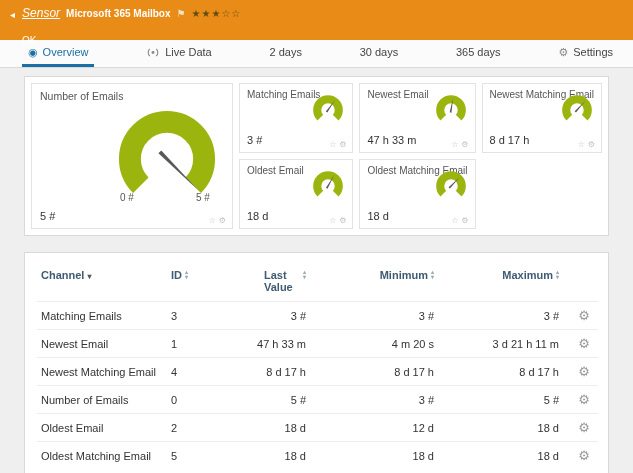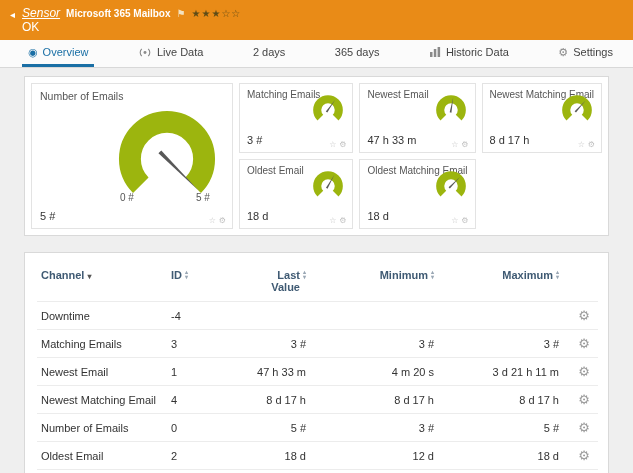--- a/index.html
+++ b/index.html
@@ -15,21 +15,21 @@
   .sensor-header {
     background:#e98b17; height:40px; color:#fff;
     display:flex; align-items:flex-start; padding:6px 10px 0;
   }
   .collapse-icon { font-size:10px; margin:3px 7px 0 0; cursor:pointer; }
   .title-line { display:flex; align-items:baseline; gap:6px; }
   .kind-label { font-style:italic; font-size:12px;text-decoration:underline; }
   .sensor-title { font-weight:bold; font-size:10px; }
   .flag-icon { font-size:10px; color:#f3e2c0; }
   .stars { font-size:10px; color:#5f4c17; letter-spacing:1px; }
-  .status-text { font-size:12px; margin-top:0; }
+  .status-text { font-size:10px; margin-top:15px; }
 
   
   .tabs {
     background:#fbfbfb; border-bottom:1px solid #d8d8d8; height:28px;
     display:flex; align-items:stretch; justify-content:space-between;
     padding:0 14px 0 22px;
   }
   .tab {
     display:flex; align-items:center; gap:5px; padding:0 6px;
     font-size:11px; color:#444; cursor:pointer;
@@ -75,21 +75,21 @@
   .table-section {
     margin-top:16px; background:#fff; border:1px solid #d9d9d9;
     padding:14px 12px 0; height:227px; overflow:hidden;
   }
   table { width:100%; border-collapse:collapse; table-layout:fixed; }
   th {
     font-size:11px; color:#3f5a73; font-weight:bold; text-align:left;
     padding:2px 4px 8px; vertical-align:top;
   }
   th.num { text-align:right; }
-  .wrap-label { display:inline-block; max-width:36px; text-align:right; vertical-align:top; }
+  .wrap-label { display:inline-block; max-width:36px; text-align:left; vertical-align:top; }
   td { font-size:11px; color:#333; padding:6px 4px; border-top:1px solid #ececec; }
   td.num { text-align:right; }
   td.gear-cell { text-align:right; padding-right:8px; }
   .row-gear { color:#9b9b9b; font-size:13px; cursor:pointer; }
   .sort {
     display:inline-flex; flex-direction:column; margin-left:3px;
     vertical-align:top; margin-top:1px;
   }
   .sort span { font-size:6px; line-height:4.5px; color:#9aa7b4; }
   .sort-active { font-size:8px; color:#555; margin-left:3px; }
@@ -126,31 +126,24 @@
           </g>
           <circle cx="7" cy="6" r="1.6" fill="currentColor"></circle>
         </svg>
     </span>
     <span>Live Data</span>
   </div>
   <div class="tab">
     <span>2 days</span>
   </div>
   <div class="tab">
+    <span>30 days</span>
+  </div>
+  <div class="tab">
     <span>365 days</span>
-  </div>
-  <div class="tab">
-    <span class="tab-icon">
-      <svg viewBox="0 0 12 12" width="12" height="12" fill="currentColor">
-          <rect x="1" y="6" width="2.5" height="5"></rect>
-          <rect x="4.8" y="3" width="2.5" height="8"></rect>
-          <rect x="8.6" y="1" width="2.5" height="10"></rect>
-        </svg>
-    </span>
-    <span>Historic Data</span>
   </div>
   <div class="tab">
     <span class="tab-icon">⚙</span>
     <span>Settings</span>
   </div>
 </nav>
 
 <div class="content">
 
   <section class="gauge-section">
@@ -277,28 +270,20 @@
             <span>Maximum</span><span class="sort">
                 <span>▴</span>
                 <span>▾</span>
               </span>
           </th>
           <th></th>
         </tr>
       </thead>
       <tbody>
         <tr>
-          <td>Downtime</td>
-          <td>-4</td>
-          <td class="num"></td>
-          <td class="num"></td>
-          <td class="num"></td>
-          <td class="gear-cell"><span class="row-gear">⚙</span></td>
-        </tr>
-        <tr>
           <td>Matching Emails</td>
           <td>3</td>
           <td class="num">3 #</td>
           <td class="num">3 #</td>
           <td class="num">3 #</td>
           <td class="gear-cell"><span class="row-gear">⚙</span></td>
         </tr>
         <tr>
           <td>Newest Email</td>
           <td>1</td>

